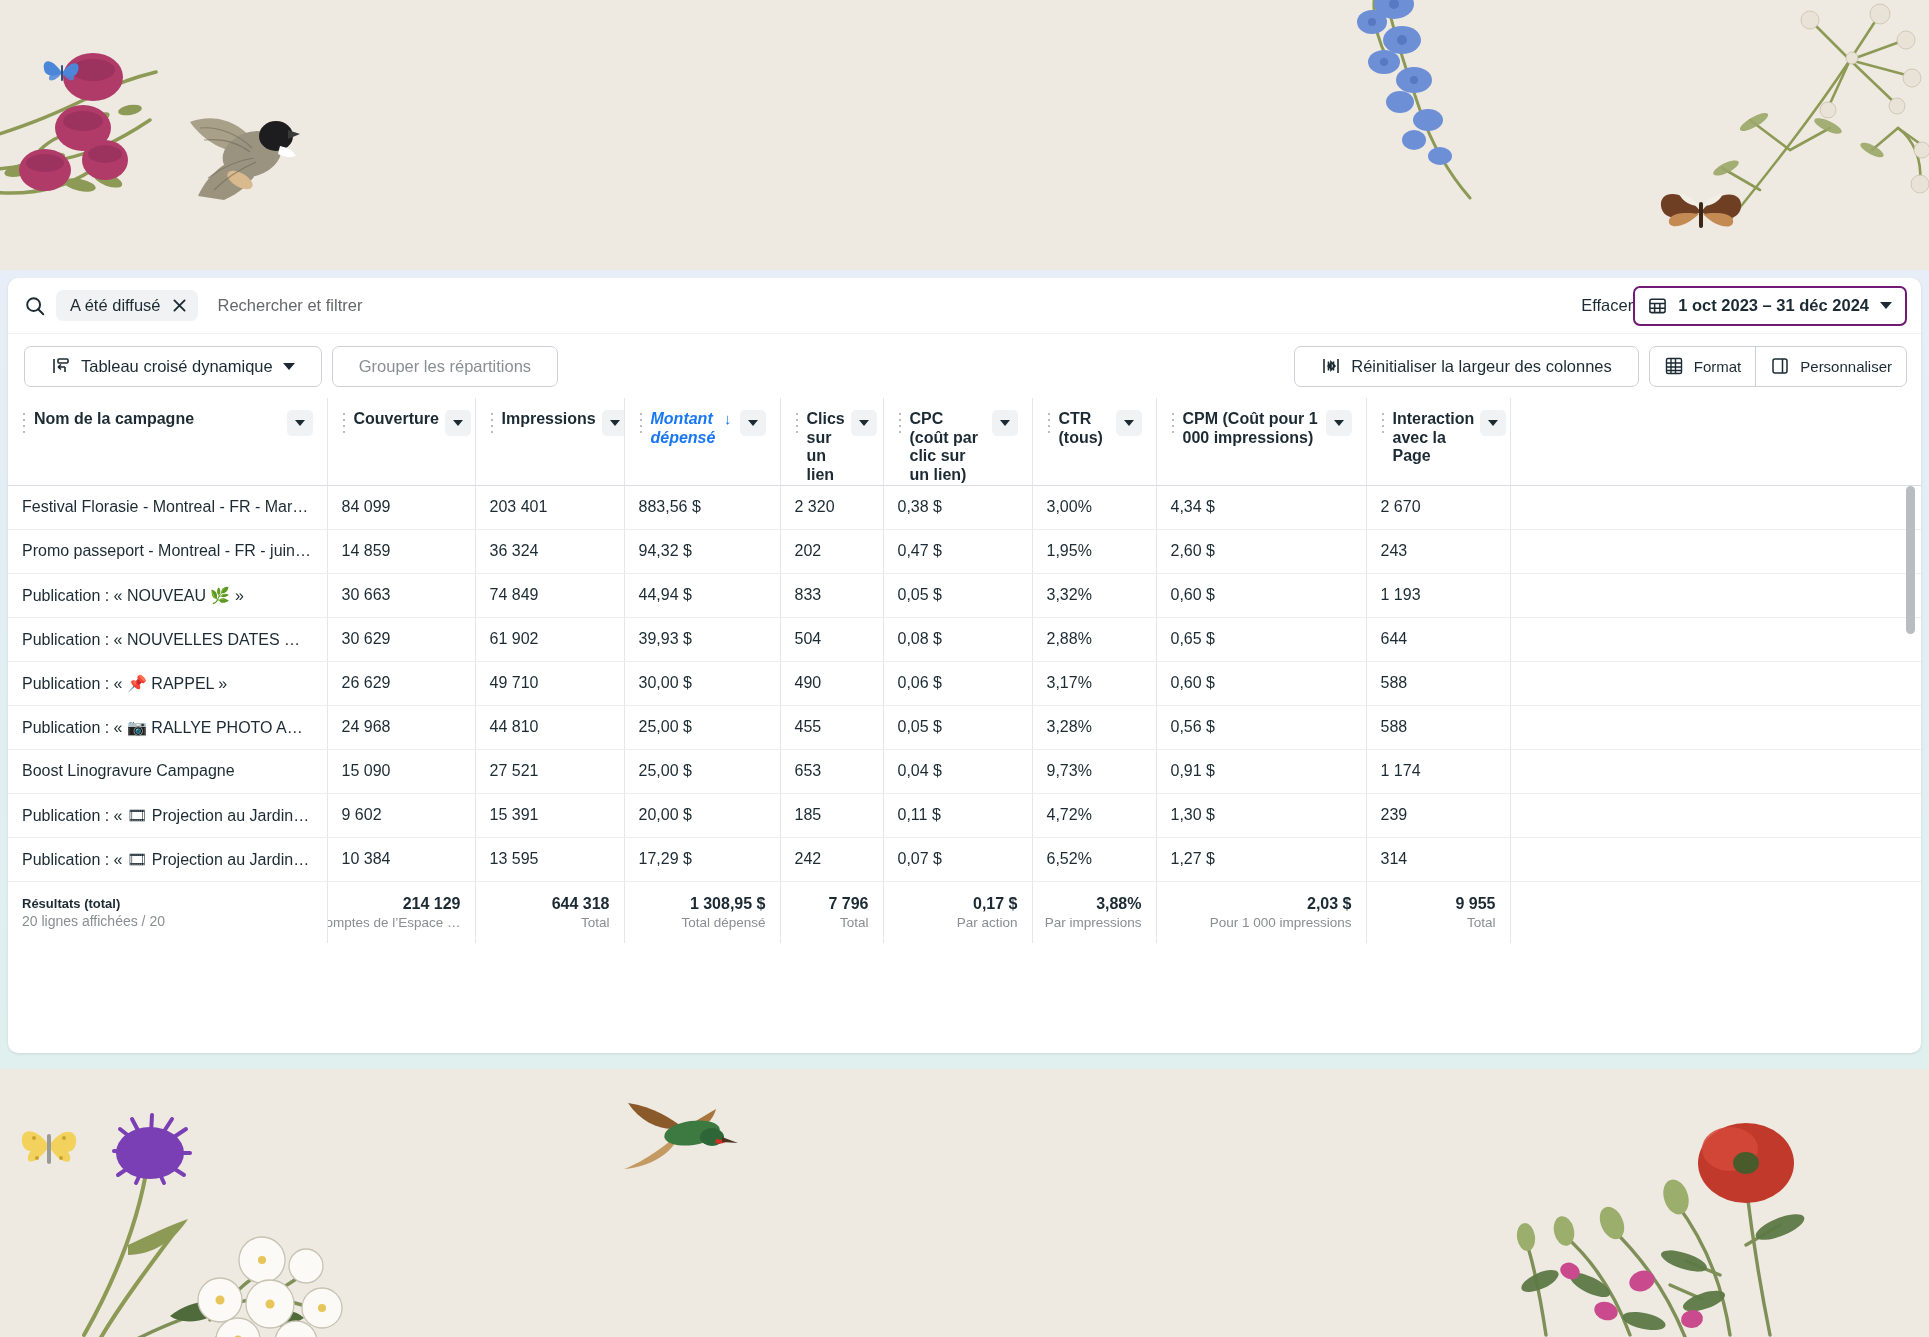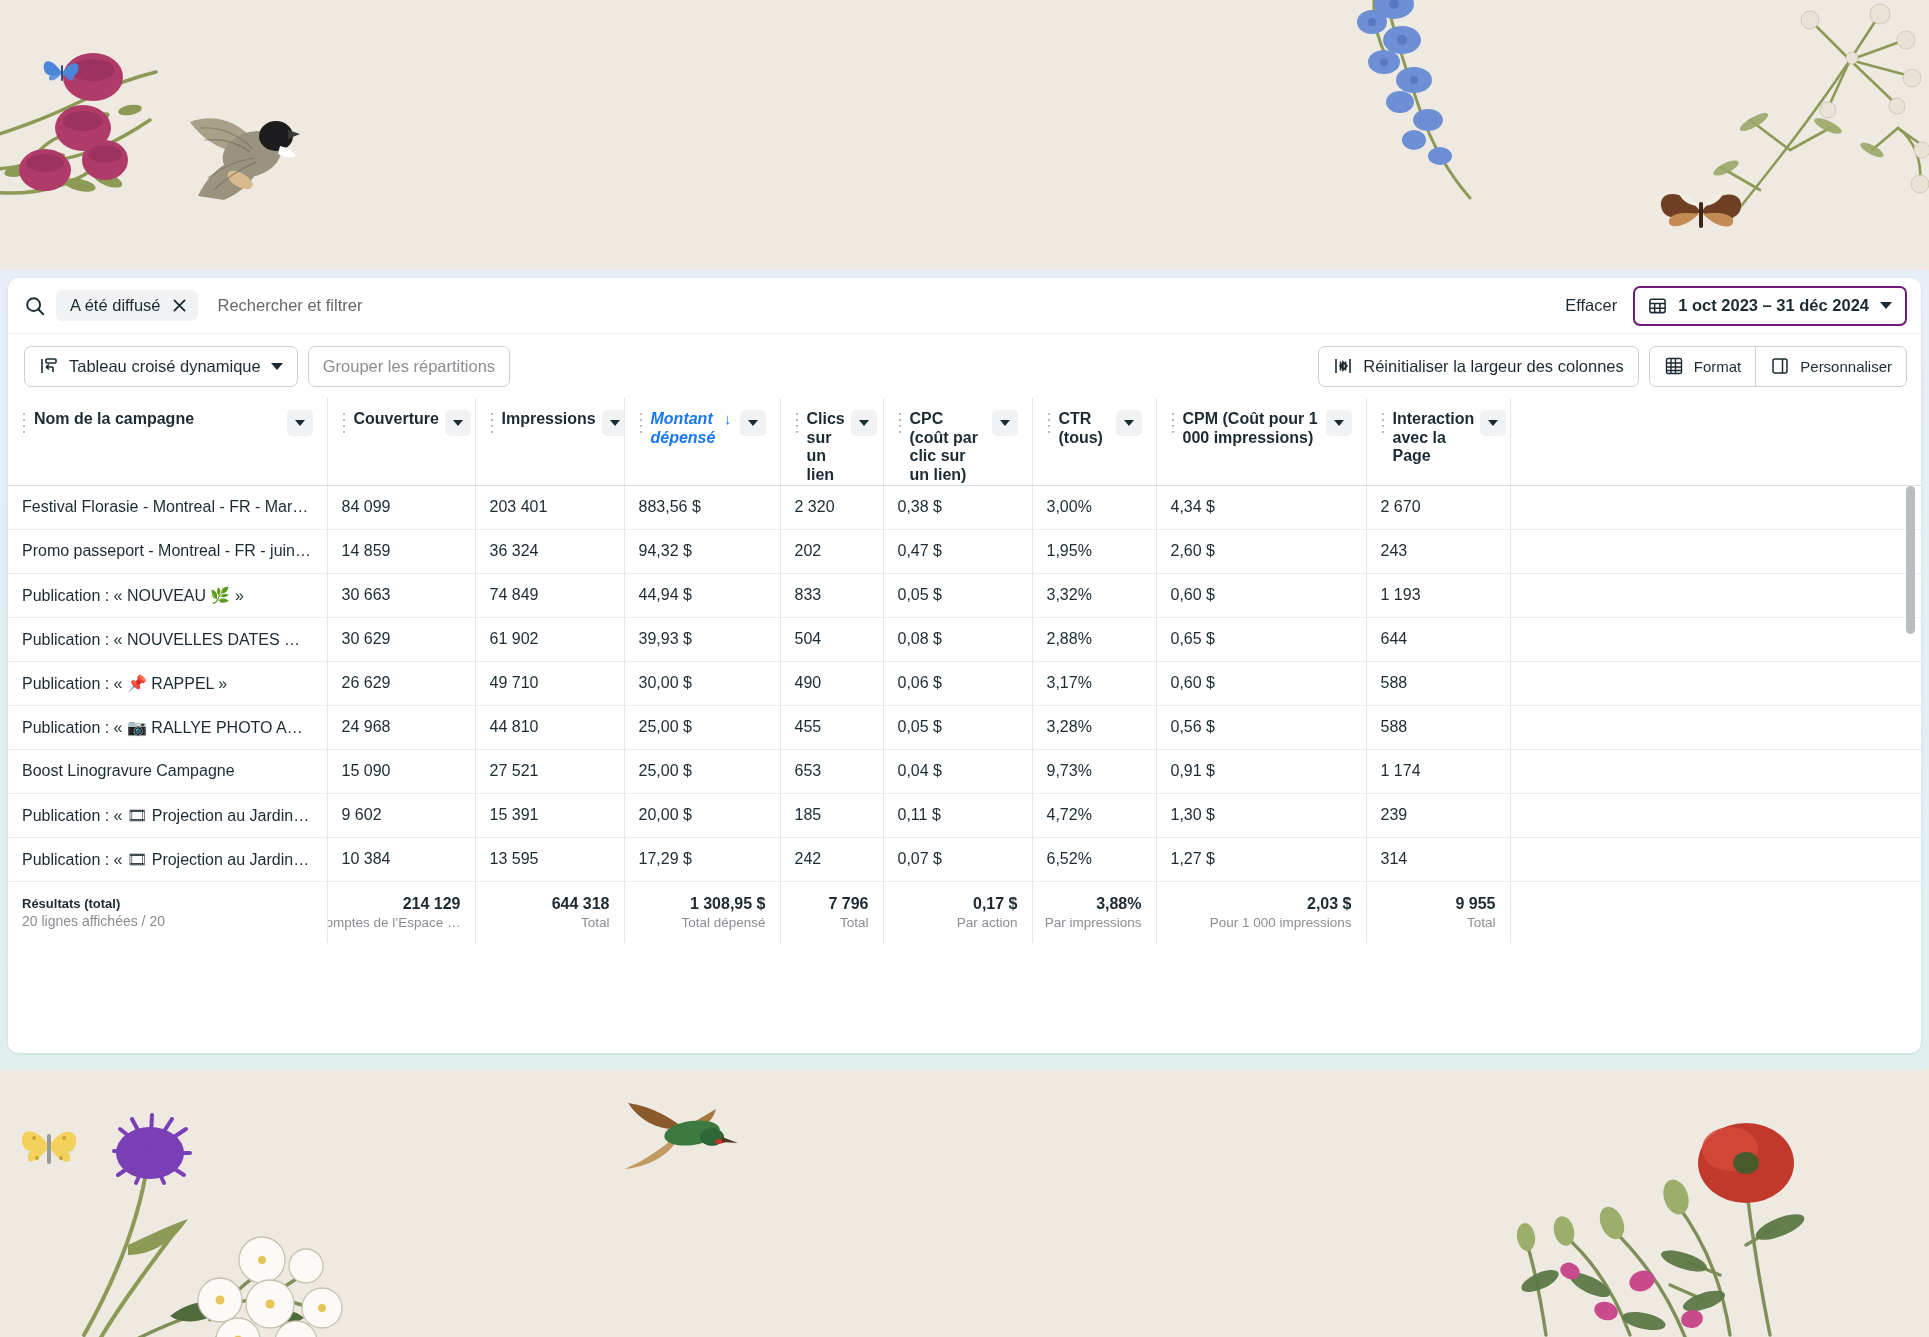--- a/index.html
+++ b/index.html
@@ -46,41 +46,41 @@
   .filter-pill {
     display: flex; align-items: center; gap: 10px;
     background: #f1f2f3; border-radius: 7px;
     padding: 6px 10px 6px 14px;
     font-size: 16.5px; color: #1c2b33; white-space: nowrap;
   }
   .pill-x { width: 17px; height: 17px; display:block; }
   .search-input-text {
     margin-left: 20px; font-size: 16.5px; color: #65676b; flex: 1;
   }
-  .clear-link { font-size: 16.5px; color: #1c2b33; margin-right: 16px; white-space: nowrap; }
+  .clear-link { font-size: 16.5px; color: #1c2b33; white-space: nowrap; }
   .date-box {
     display: flex; align-items: center; gap: 11px;
     border: 2px solid #701a75; border-radius: 7px;
     height: 40px; padding: 0 13px;
     font-size: 16.5px; font-weight: 700; color: #1c2b33; white-space: nowrap;
   }
   .cal-ico { width: 19px; height: 19px; flex:none; }
   .caret { width: 0; height: 0; border-left: 6px solid transparent; border-right: 6px solid transparent;
            border-top: 7px solid #1c2b33; display:inline-block; }
 
   
   .toolbar-row {
     height: 64px; display: flex; align-items: center;
     padding: 0 14px 0 16px; gap: 10px;
     background: #fff;
   }
   .tb-btn {
     display: flex; align-items: center; gap: 10px;
     border: 1px solid #ccd0d5; border-radius: 7px;
-    height: 41px; padding: 0 14px;
+    height: 41px; padding: 0 26px;
     font-size: 16.5px; color: #1c2b33; white-space: nowrap; background: #fff;
   }
   .tb-btn.muted { color: #8a8d91; }
   .tb-spacer { flex: 1; }
   .tb-group { display: flex; align-items: stretch; border: 1px solid #ccd0d5; border-radius: 7px; overflow: hidden; height: 41px; }
   .tb-group > div { display: flex; align-items: center; gap: 10px; padding: 0 14px; font-size: 15px; color: #1c2b33; white-space: nowrap; }
   .tb-group > div + div { border-left: 1px solid #ccd0d5; }
   .tb-ico { width: 20px; height: 20px; flex:none; }
 
   

